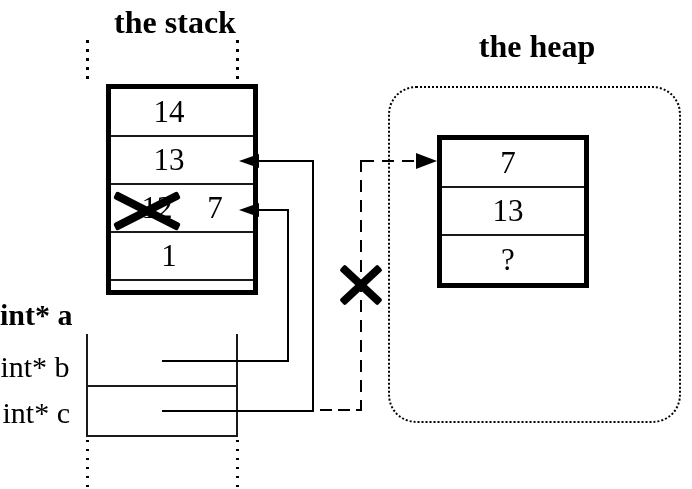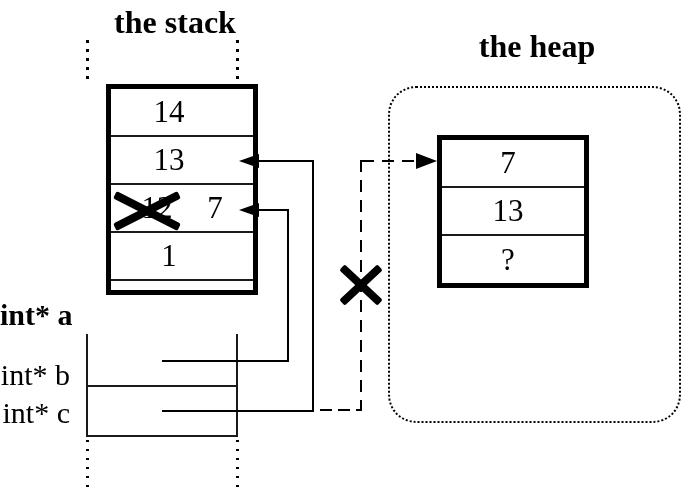--- a/index.html
+++ b/index.html
@@ -129,21 +129,21 @@
       <span class="num">1</span>
     </div>
   </div>
 
   <div class="sub-box">
     <div class="sub-row-b"></div>
     <div class="sub-row-c"></div>
   </div>
 
   <div class="ptr-label" style="top:300px;font-weight:bold;">int* a</div>
-  <div class="ptr-label" style="top:360px;">int* b</div>
+  <div class="ptr-label" style="top:352px;text-align:center;">int* b</div>
   <div class="ptr-label" style="top:398px;">int* c</div>
 
   <div class="hline" style="left:162px; top:360px; width:127px;"></div>
   <div class="vline" style="left:287px; top:209px; height:153px;"></div>
   <div class="hline" style="left:257px; top:209px; width:32px;"></div>
   <div class="arrow-left" style="left:239px; top:203px;"></div>
 
   <div class="hline" style="left:162px; top:410px; width:152px;"></div>
   <div class="vline" style="left:312px; top:160px; height:252px;"></div>
   <div class="hline" style="left:257px; top:160px; width:57px;"></div>

